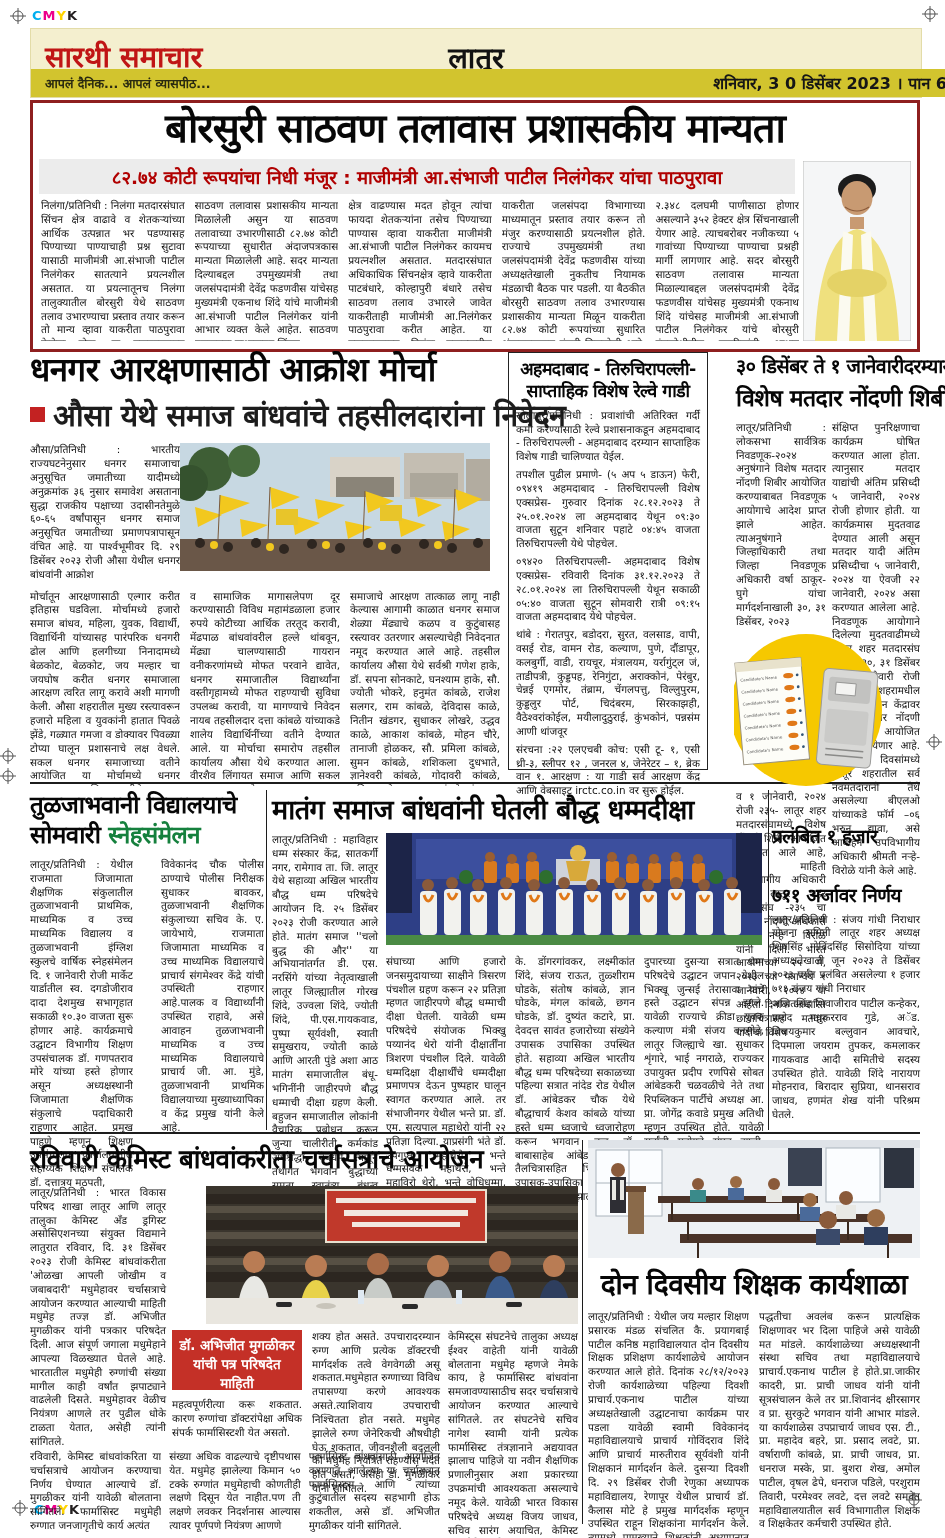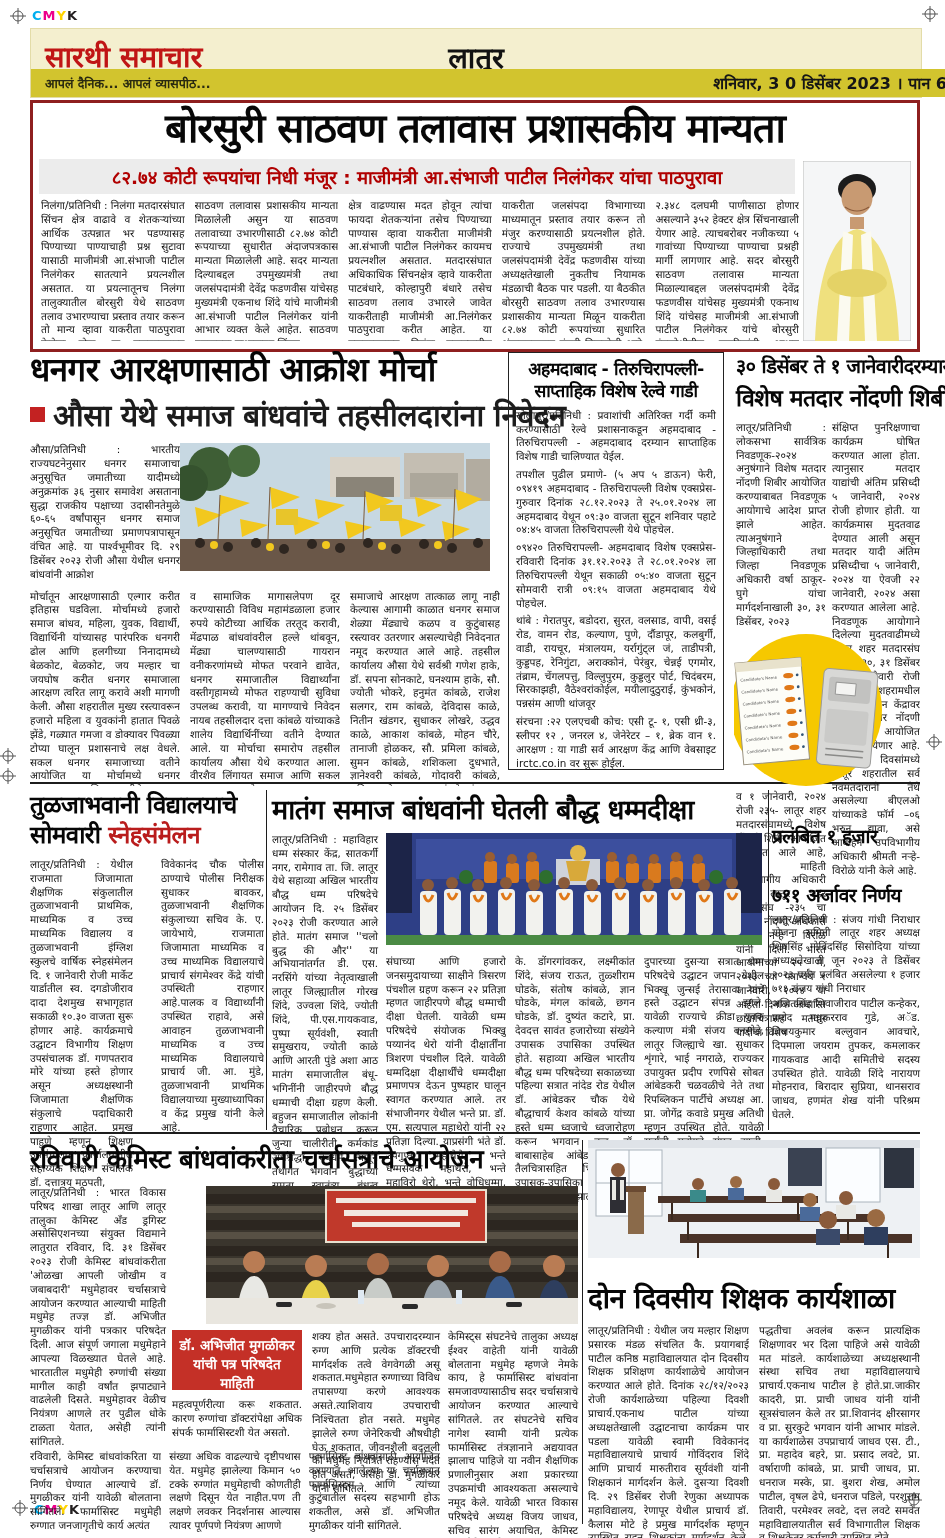--- a/index.html
+++ b/index.html
@@ -31,33 +31,33 @@
   .hl{font-weight:bold;color:#060606;letter-spacing:-0.5px;}
   
   .dh{left:30px;top:352px;width:470px;height:428px;}
   .dh-h{font-size:33px;white-space:nowrap;line-height:1.1;}
   .dh-subrow{display:flex;align-items:center;gap:8px;margin-top:6px;}
   .dh-sq{width:15px;height:15px;background:#c32222;flex:none;}
   .dh-sub{font-size:30px;font-weight:bold;color:#1c1c1c;letter-spacing:-0.5px;white-space:nowrap;}
   .dh-row1{display:flex;gap:0;margin-top:8px;}
   .dh-row2{display:flex;gap:10px;margin-top:8px;height:196px;}
   
-  .rw{left:508px;top:352px;width:216px;height:418px;border:1.5px solid #222;padding:6px 7px;box-sizing:border-box;}
+  .rw{left:508px;top:352px;width:200px;height:418px;border:1.5px solid #222;padding:6px 7px;box-sizing:border-box;}
   .rw-h{font-size:17.5px;text-align:center;line-height:1.25;margin-bottom:6px;}
   .rw p{margin:0 0 4px 0;}
   
   .vt{left:736px;top:352px;width:184px;height:400px;}
   .vt-h1{font-size:19.5px;white-space:nowrap;}
   .vt-h2{font-size:23px;white-space:nowrap;margin-top:2px;}
   .vt-body{display:flex;gap:6px;margin-top:8px;}
   .evm{position:relative;z-index:2;margin:2px -62px 2px -2px;display:block;}
   
   .tj{left:30px;top:790px;width:234px;height:340px;}
   .tj-h{font-size:24px;white-space:nowrap;line-height:1.25;}
-  .tj-h .red{color:#b91c1c;}
+  .tj-h .red{color:#15803d;}
   .tj-cols{display:flex;gap:28px;margin-top:8px;}
   .mt{left:272px;top:790px;width:492px;height:340px;}
   .mt-h{font-size:27px;white-space:nowrap;}
   .mt-row{display:flex;gap:8px;margin-top:6px;}
   .mt-cols{display:flex;gap:9px;margin-top:6px;}
   .pd{left:772px;top:790px;width:148px;height:340px;}
   .pd-h{font-size:19px;text-align:left;line-height:1.25;margin-top:35px;}
   .pd-mid{display:flex;margin-top:2px;}
   .pd-inset{width:60px;font-size:14.5px;font-weight:bold;line-height:1.5;border-right:1.5px solid #333;
             padding-right:4px;color:#0a0a0a;}
@@ -69,21 +69,21 @@
   .ch-photo{position:absolute;left:176px;top:46px;}
   .ch-capbox{position:absolute;left:142px;top:190px;width:130px;height:60px;background:#c43027;color:#fff;
              font-size:13.5px;font-weight:bold;text-align:center;padding:6px 4px;box-sizing:border-box;line-height:1.4;}
   .ch-cola{position:absolute;left:142px;top:258px;width:130px;height:46px;}
   .ch-colb{position:absolute;left:282px;top:190px;width:128px;height:116px;}
   .ch-colc{position:absolute;left:418px;top:190px;width:130px;height:194px;}
   .ch-bottom{position:absolute;left:0;top:310px;width:410px;display:flex;gap:8px;}
   
   .wk{left:588px;top:1140px;width:332px;height:384px;}
   .wk-h1{font-size:20.5px;text-align:center;margin-top:6px;}
-  .wk-h2{font-size:28px;text-align:left;margin-top:16px;}
+  .wk-h2{font-size:28px;text-align:center;margin-top:2px;}
   .wk-cols{display:flex;gap:10px;margin-top:8px;}
   
   .hrule{background:#1c1c1c;height:1.5px;}
   .vrule{background:#1c1c1c;width:1px;}
 </style>
 </head>
 <body>
 
 <div class="page">
 

